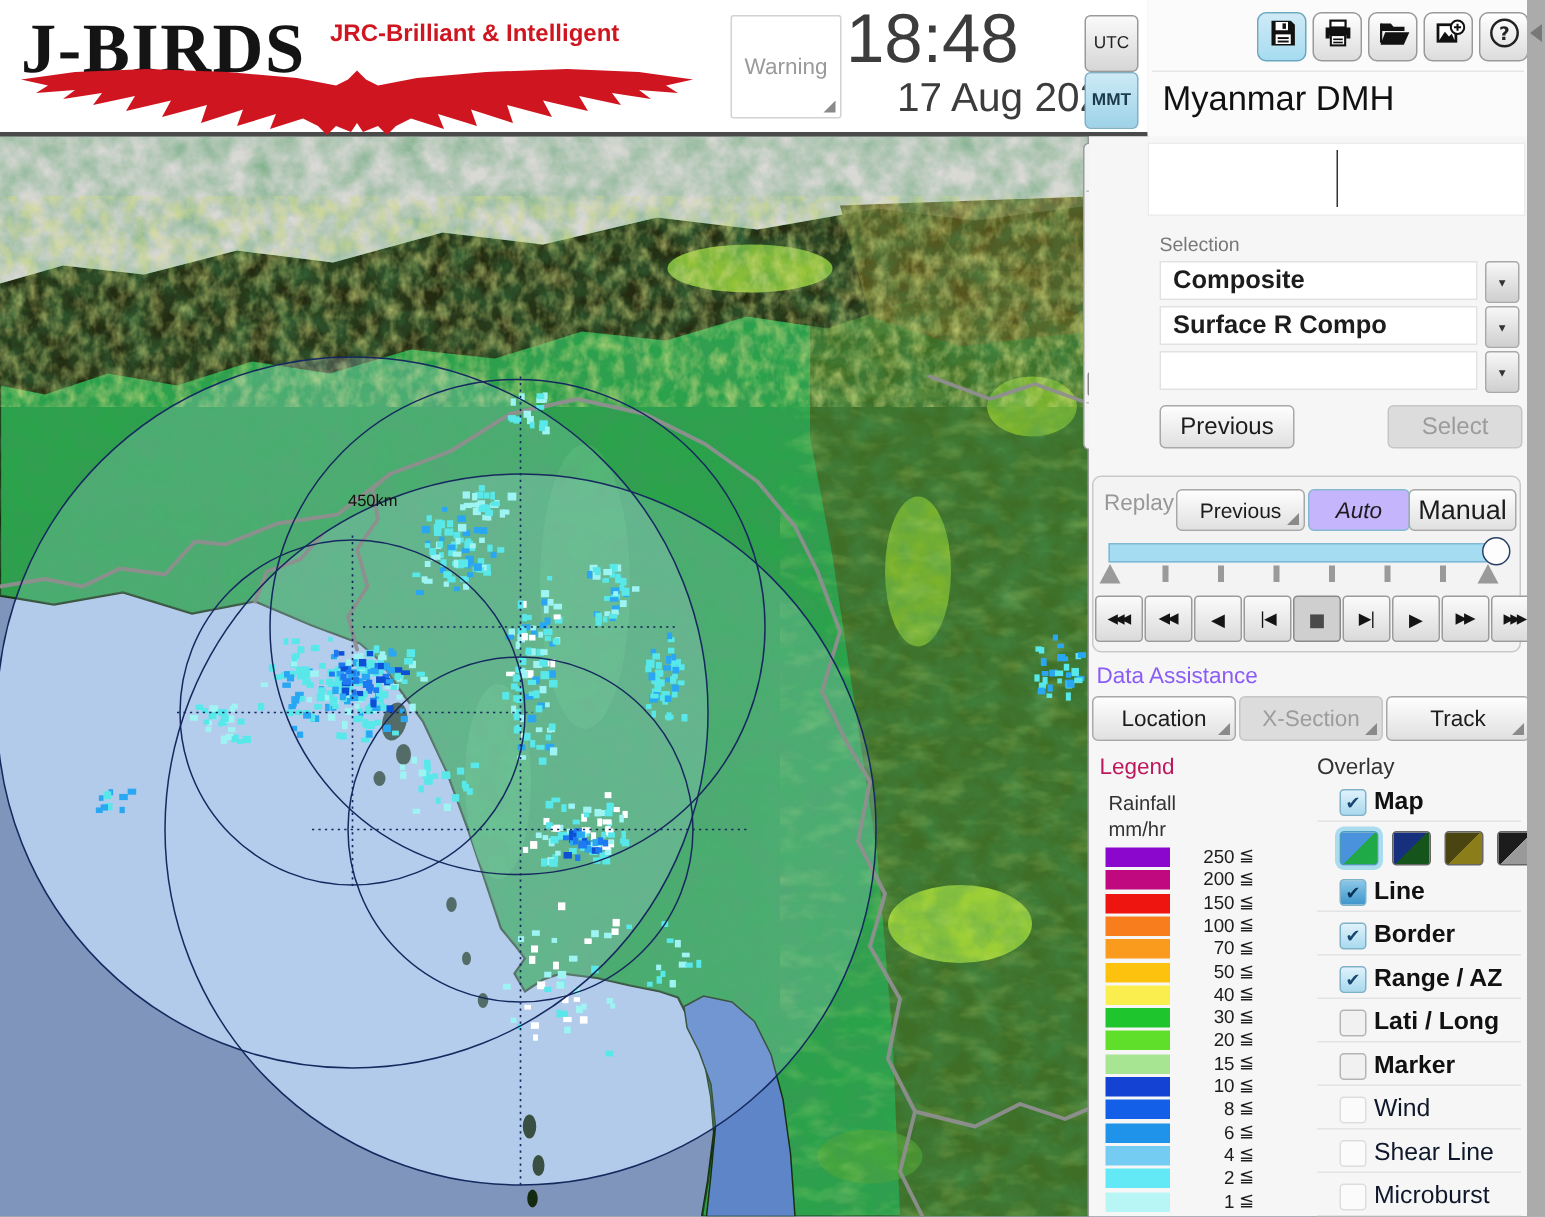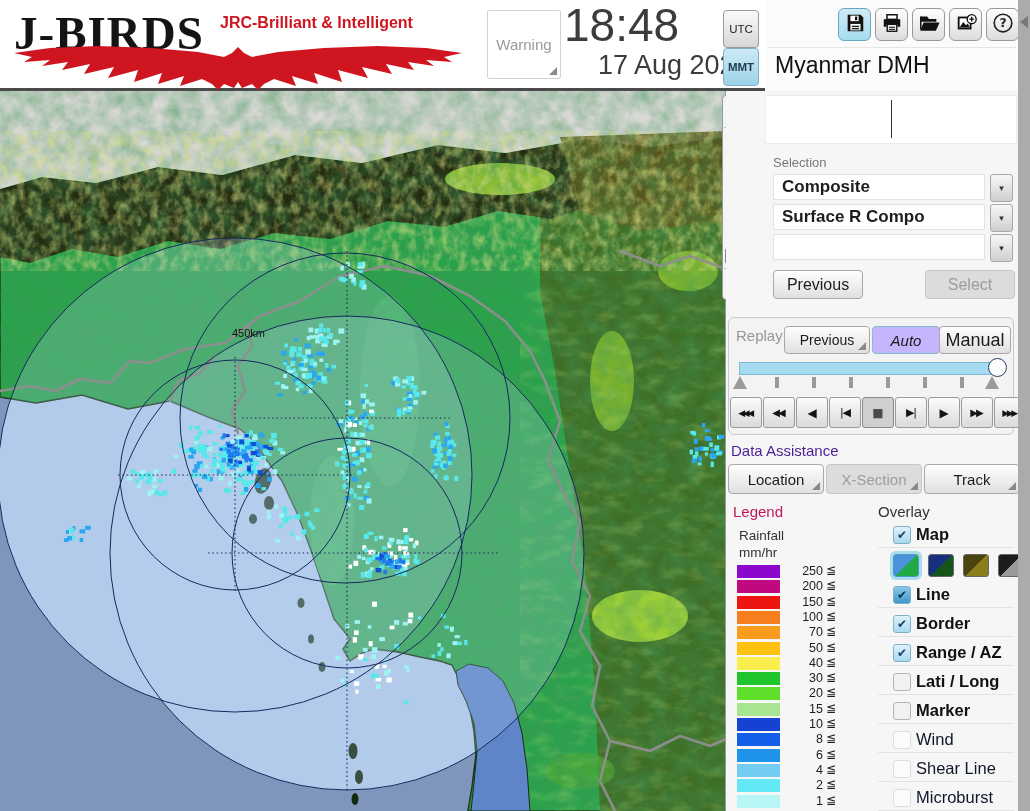--- a/index.html
+++ b/index.html
@@ -51,21 +51,21 @@
   #replay-slider{left:10px;top:44px;width:258px;height:11px;background:#a5dcf2;border:1px solid #7fb8d4;}
   #slider-handle{position:absolute;right:-9px;top:-5px;width:17px;height:17px;border-radius:50%;background:#fdfdfd;border:1.5px solid #2a3f66;}
   .tick{position:absolute;top:59px;width:4px;height:11px;background:#9a9a9a;}
   .endtri{position:absolute;top:58px;width:0;height:0;border-left:7px solid transparent;border-right:7px solid transparent;border-bottom:13px solid #9a9a9a;}
   #transport{left:1px;top:79px;display:flex;gap:1px;}
   .tbtn{width:30px;height:29px;border:1px solid #9b9b9b;border-radius:3px;background:linear-gradient(#fbfbfb,#dadada);
       display:flex;align-items:center;justify-content:center;color:#141414;font-family:"DejaVu Sans",sans-serif;}
   .tbtn.pressed{background:#cfcfcf;border-color:#8a8a8a;color:#4a4a4a;}
   .g1{font-size:12px;} .g2{font-size:10px;letter-spacing:-2px;text-indent:-2px;} .g3{font-size:9px;letter-spacing:-2.5px;text-indent:-2px;} .gb{font-size:11px;letter-spacing:-1px;}
   
-  #assist-label{left:5px;top:351px;font-size:15px;color:#4c1d95;}
+  #assist-label{left:5px;top:351px;font-size:15px;color:#8b5cf6;}
   .assist-btn{top:373px;width:94px;height:28px;font-size:15px;}
   
   #legend-label{left:7px;top:412px;font-size:15px;color:#be185d;}
   #overlay-label{left:152px;top:412px;font-size:15px;color:#333;}
   #rainfall-l1{left:13px;top:437px;font-size:13.5px;color:#333;}
   #rainfall-l2{left:13px;top:454px;font-size:13.5px;color:#333;}
   #legend-rows{left:11px;top:474px;width:118px;}
   .lrow{position:absolute;left:0;width:118px;height:13px;}
   .lsw{position:absolute;left:0;top:0;width:43px;height:13px;}
   .lval{position:absolute;left:44px;top:-1px;width:42px;text-align:right;font-size:12.5px;color:#1d1d1d;}

